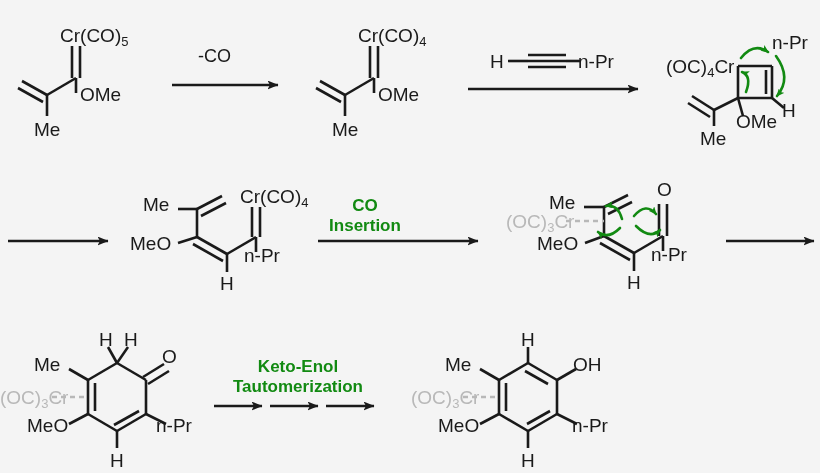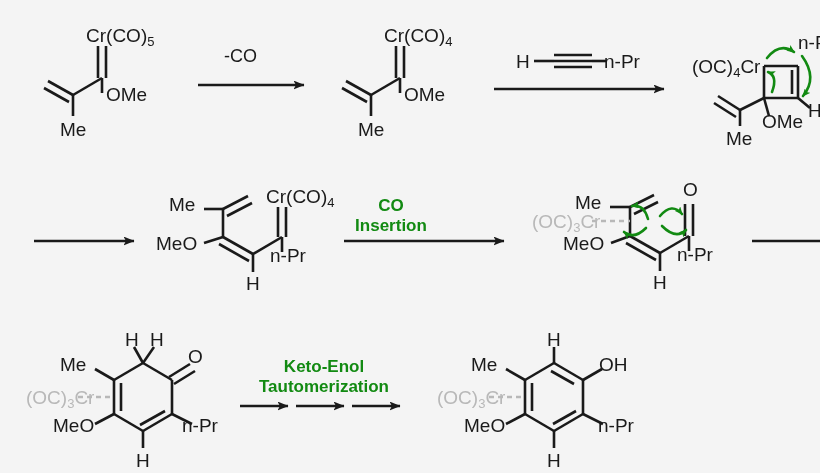--- a/index.html
+++ b/index.html
@@ -3,21 +3,21 @@
 <meta charset="utf-8">
 <style>
   html,body{margin:0;padding:0;}
   body{
     width:820px;height:473px;
     background:#f4f4f4;
     font-family:"Liberation Sans", sans-serif;
     position:relative;
     overflow:hidden;
   }
-  .scheme{position:absolute;left:0;top:0;width:670px;height:473px;padding-left:26px;}
+  .scheme{position:absolute;left:0;top:0;width:670px;height:473px;}
   svg{display:block;}
   text{font-family:"Liberation Sans", sans-serif;fill:#1a1a1a;}
   .atom{font-size:19px;}
   .sub{font-size:13px;}
   .cond{font-size:18px;}
   .grn{fill:#128a12;font-weight:bold;font-size:17px;}
   .gray{fill:#b8b8b8;}
   .bond{stroke:#1a1a1a;stroke-width:2.6;fill:none;stroke-linecap:butt;}
   .bondg{stroke:#b8b8b8;stroke-width:2.6;fill:none;}
   .arrowline{stroke:#1a1a1a;stroke-width:2.4;fill:none;}

